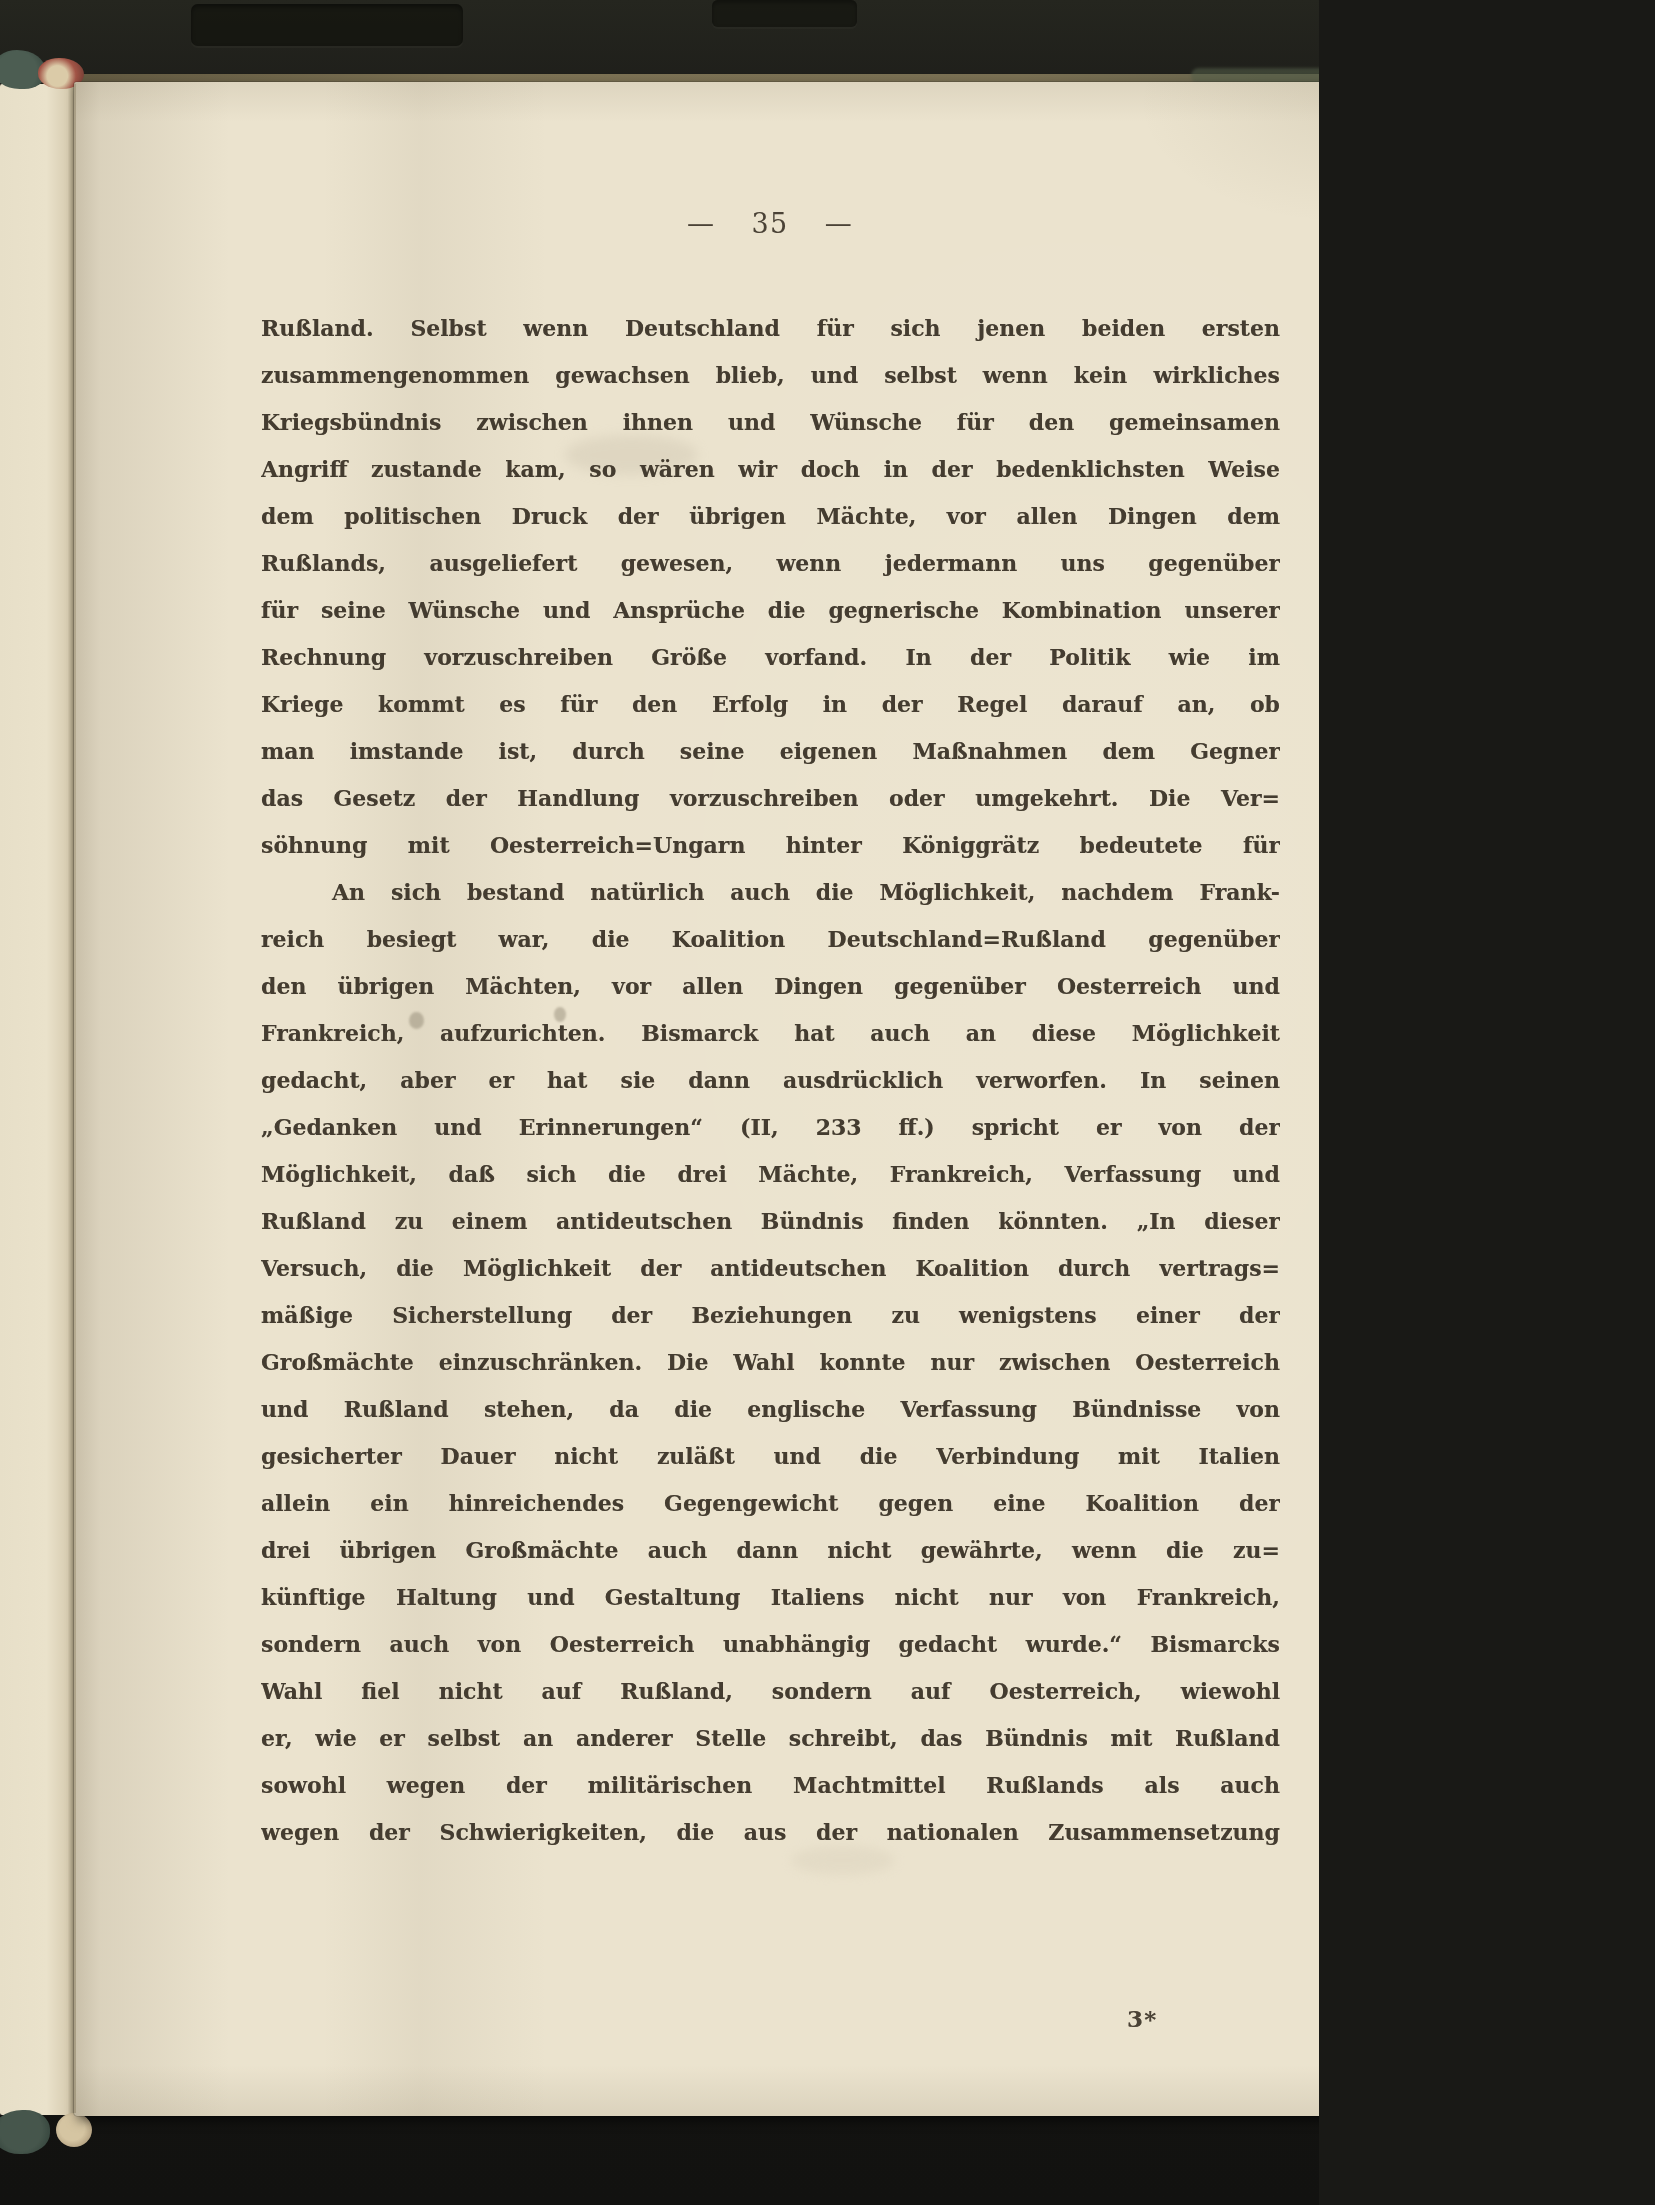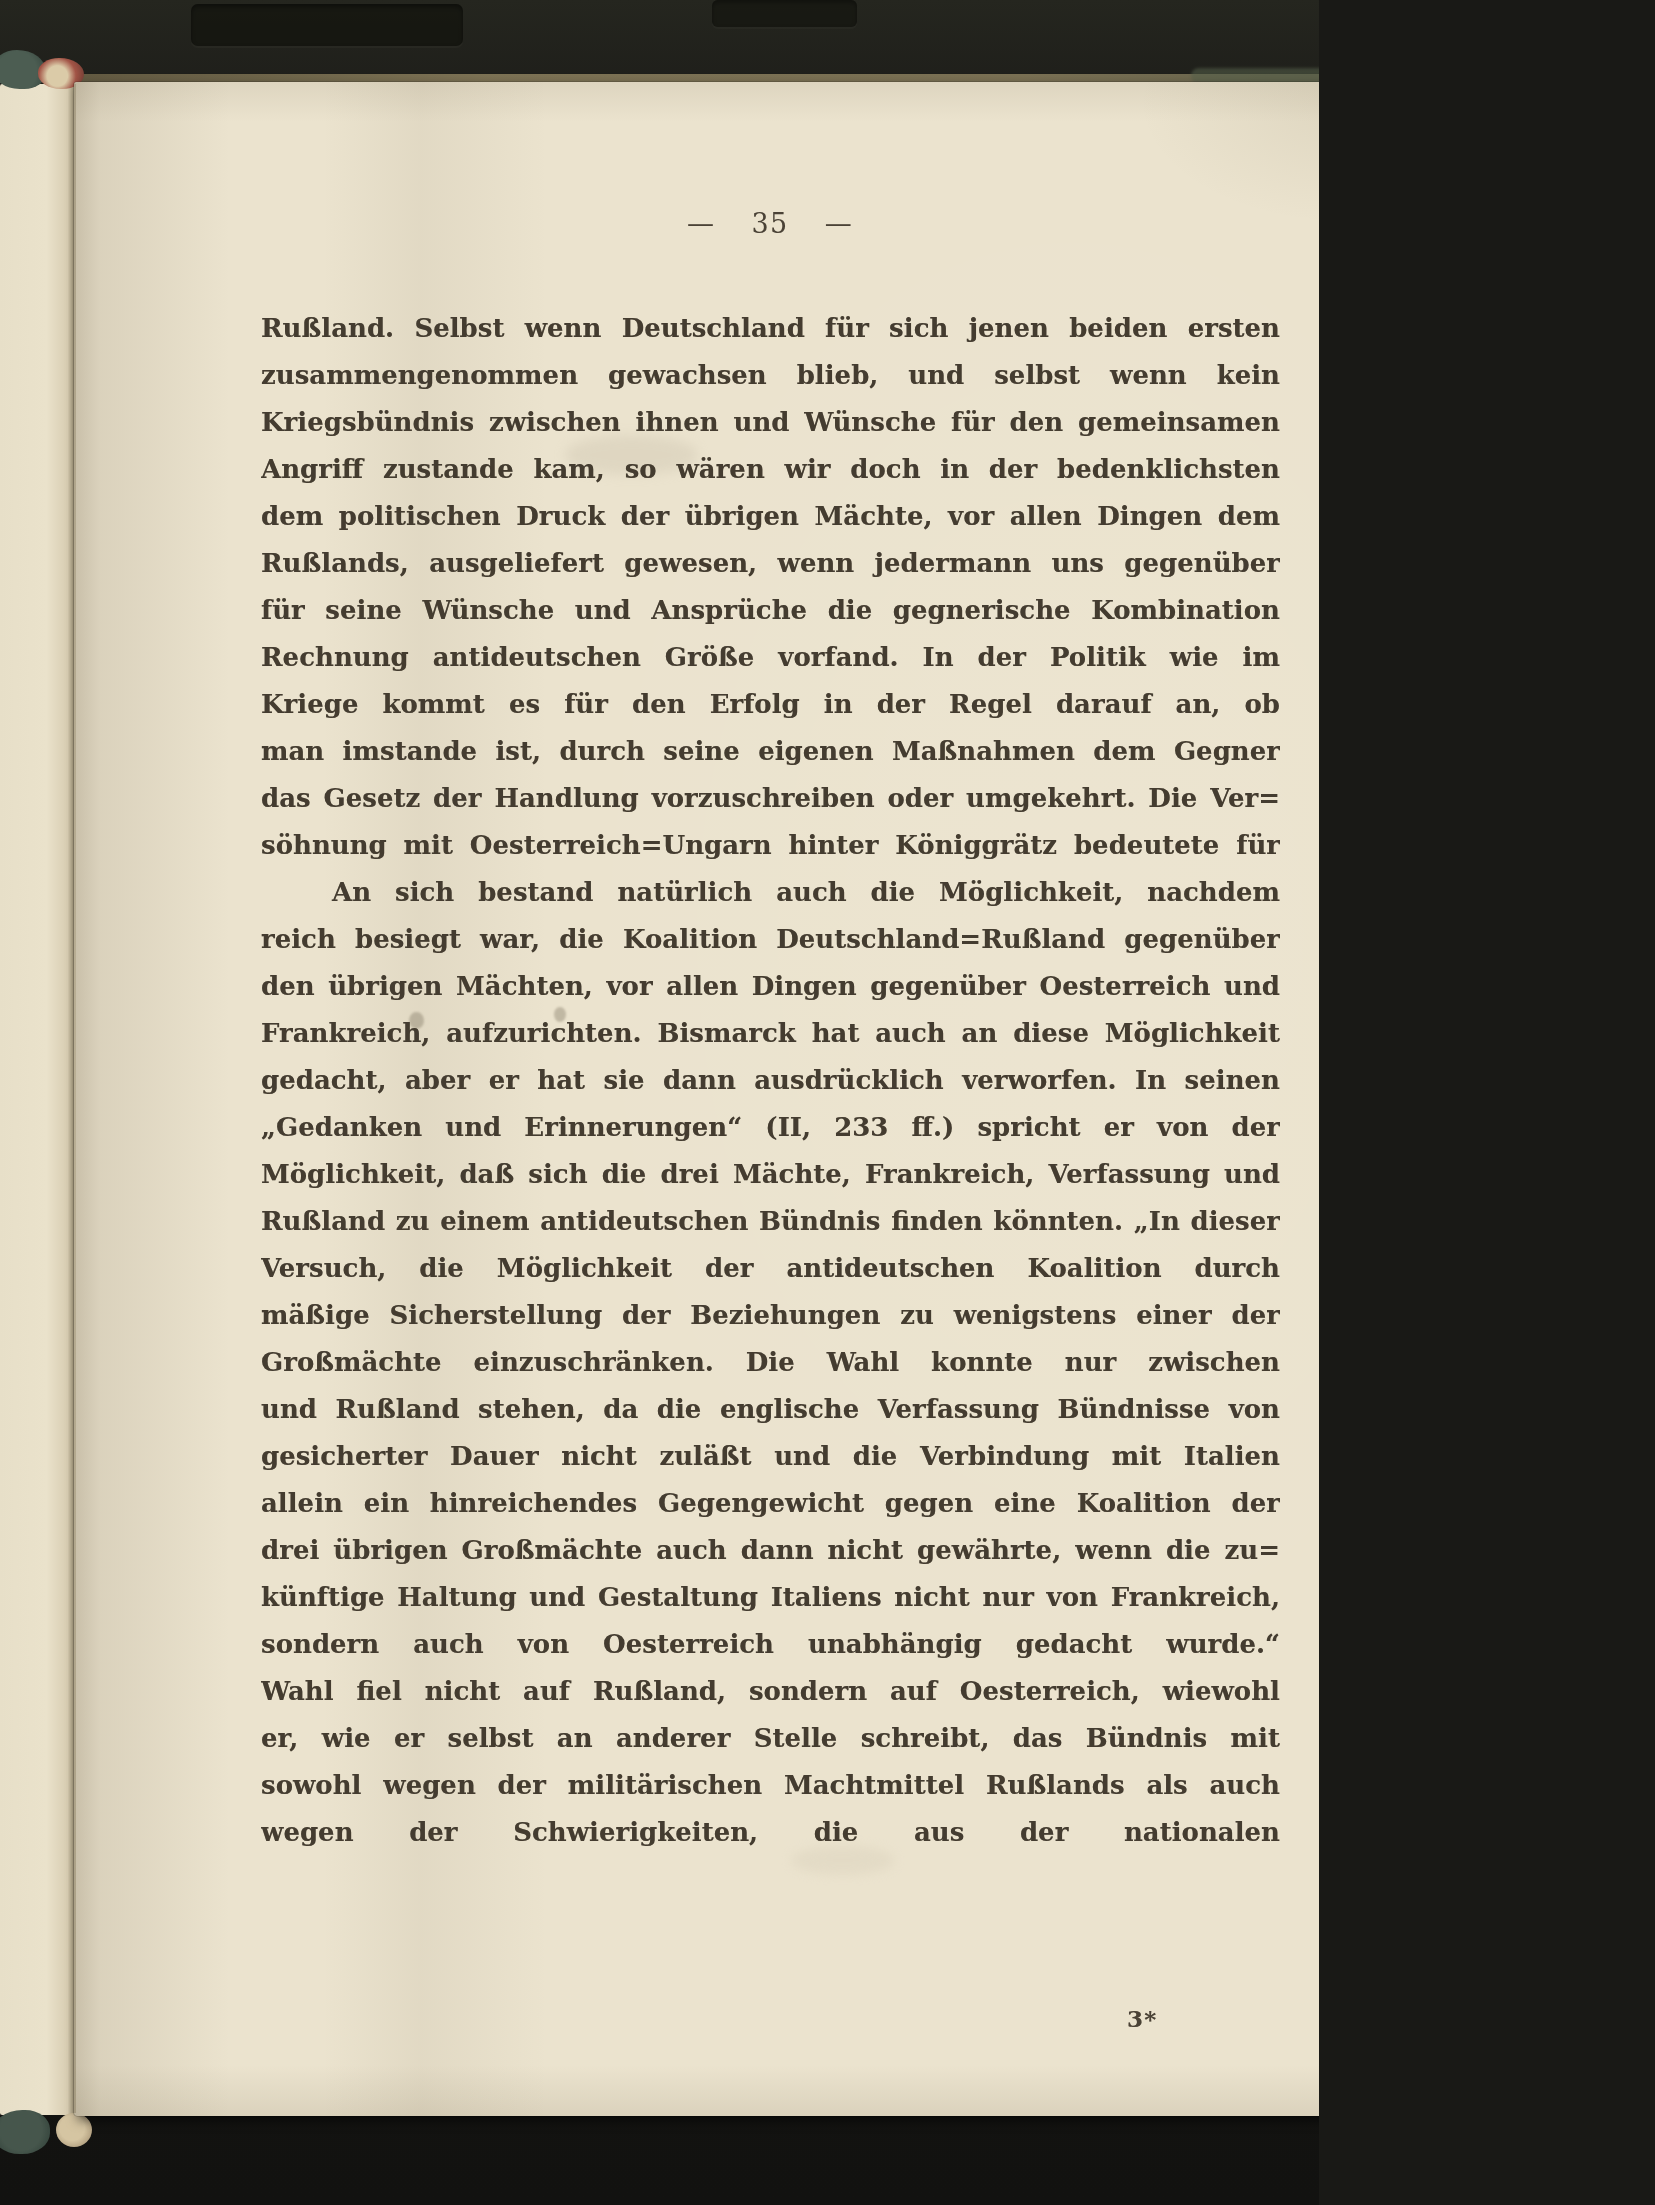--- a/index.html
+++ b/index.html
@@ -97,21 +97,21 @@
   .page-number-header {
     position: absolute; left: 261px; top: 208px; width: 1018px;
     text-align: center; font-size: 27px; color: #4a4236;
     word-spacing: 26.6px; letter-spacing: 1.2px;
   }
   .text-block {
     position: absolute; left: 261px; top: 305px; width: 1019px;
     color: #443c30;
   }
   .text-block .line {
-    font-size: 26px; font-weight: bold; line-height: 47px; height: 47px;
+    font-size: 22px; font-weight: bold; line-height: 47px; height: 47px;
     text-align: justify; text-align-last: justify;
     word-spacing: 1.2px; white-space: normal; overflow: hidden;
     text-shadow: 0 0 0.6px rgba(74,66,52,.45);
   }
   .text-block .line.para-end { text-align-last: left; }
   .text-block .line.indent { text-indent: 71px; }
   .signature-mark {
     position: absolute; left: 1127px; top: 2005px;
     font-size: 23px; font-weight: bold; color: #4a4236;
     letter-spacing: 1.2px;
@@ -148,21 +148,21 @@
   </div>
 
   <div class="text-block">
       <div class="line">Rußland. Selbst wenn Deutschland für sich jenen beiden ersten</div>
       <div class="line">zusammengenommen gewachsen blieb, und selbst wenn kein wirkliches</div>
       <div class="line">Kriegsbündnis zwischen ihnen und Wünsche für den gemeinsamen</div>
       <div class="line">Angriff zustande kam, so wären wir doch in der bedenklichsten Weise</div>
       <div class="line">dem politischen Druck der übrigen Mächte, vor allen Dingen dem</div>
       <div class="line">Rußlands, ausgeliefert gewesen, wenn jedermann uns gegenüber</div>
       <div class="line">für seine Wünsche und Ansprüche die gegnerische Kombination unserer</div>
-      <div class="line">Rechnung antideutschen Größe vorfand. In der Politik wie im</div>
+      <div class="line">Rechnung vorzuschreiben Größe vorfand. In der Politik wie im</div>
       <div class="line">Kriege kommt es für den Erfolg in der Regel darauf an, ob</div>
       <div class="line">man imstande ist, durch seine eigenen Maßnahmen dem Gegner</div>
       <div class="line">das Gesetz der Handlung vorzuschreiben oder umgekehrt. Die Ver=</div>
       <div class="line">söhnung mit Oesterreich=Ungarn hinter Königgrätz bedeutete für</div>
       <div class="line indent">An sich bestand natürlich auch die Möglichkeit, nachdem Frank-</div>
       <div class="line">reich besiegt war, die Koalition Deutschland=Rußland gegenüber</div>
       <div class="line">den übrigen Mächten, vor allen Dingen gegenüber Oesterreich und</div>
       <div class="line">Frankreich, aufzurichten. Bismarck hat auch an diese Möglichkeit</div>
       <div class="line">gedacht, aber er hat sie dann ausdrücklich verworfen. In seinen</div>
       <div class="line">„Gedanken und Erinnerungen“ (II, 233 ff.) spricht er von der</div>

